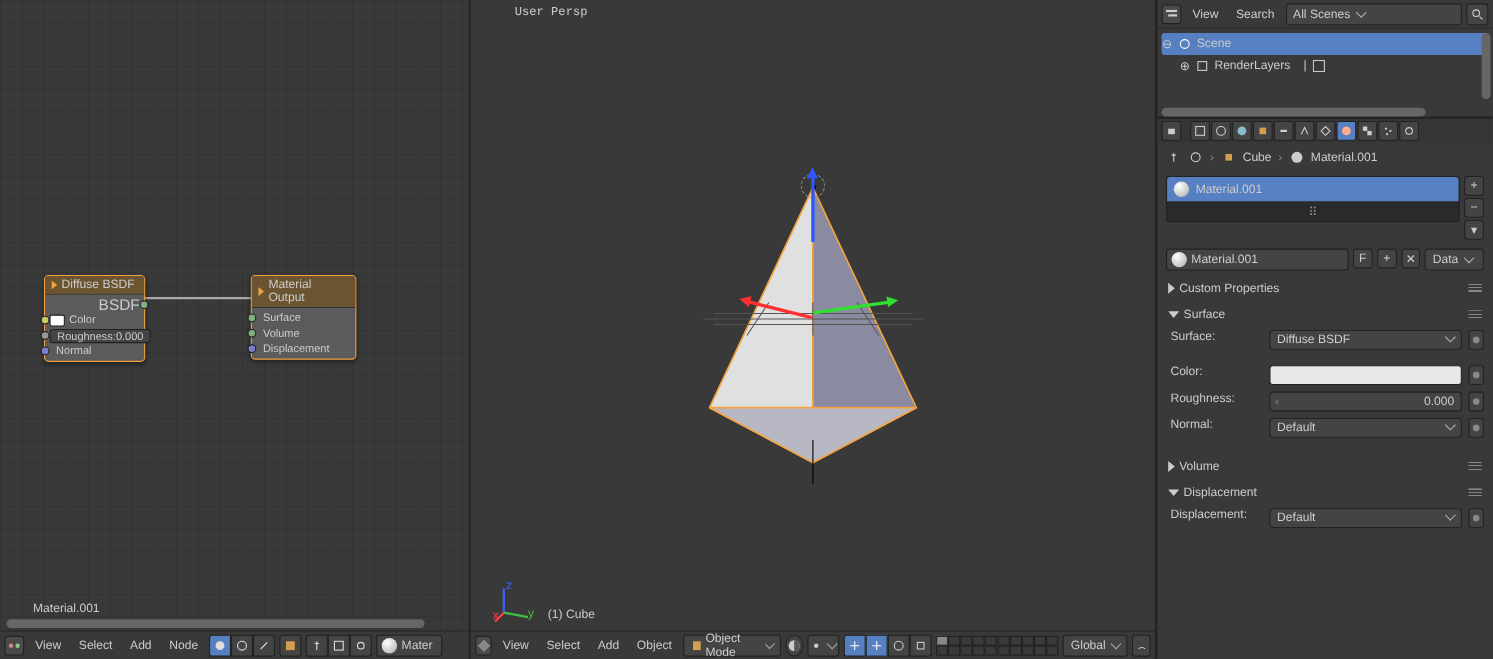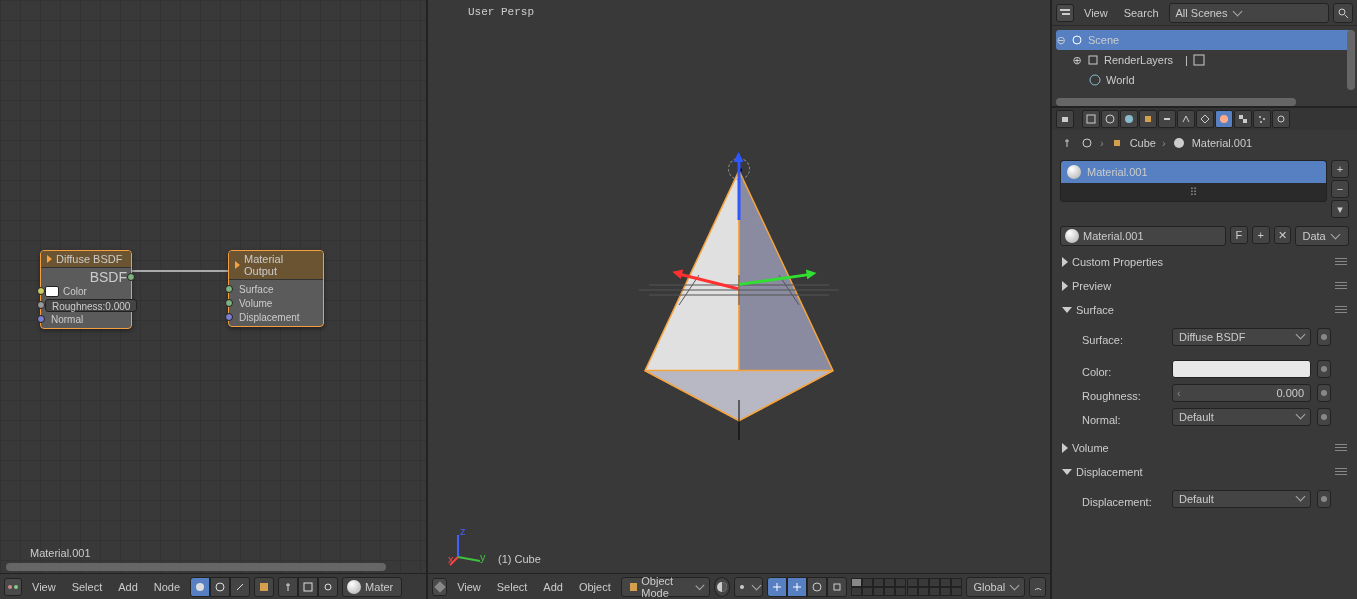--- a/index.html
+++ b/index.html
@@ -81,21 +81,21 @@
 .idfield{flex:1;display:flex;background:#444;border:1px solid #222;border-radius:3px;height:20px;align-items:center;}
 .idfield .mat-ball{width:14px;height:14px;margin:0 4px;}
 .idfield input{flex:1;background:transparent;border:none;color:#ccc;outline:none;font-size:11px;}
 .panel{margin:2px 8px;}
 .panel-h{display:flex;align-items:center;gap:4px;padding:4px 2px;cursor:pointer;text-align:center;}
 .panel-h .tri{width:0;height:0;}
 .panel-h.open .tri{border-left:5px solid transparent;border-right:5px solid transparent;border-top:6px solid #ccc;}
 .panel-h.closed .tri{border-top:5px solid transparent;border-bottom:5px solid transparent;border-left:6px solid #ccc;}
 .panel-h .grip{margin-left:auto;color:#888;width:12px;height:8px;background:repeating-linear-gradient(#888 0 1px,transparent 1px 3px);}
 .panel-b{padding:2px 0 6px 0;}
-.prop-row{display:flex;align-items:flex-end;gap:6px;height:22px;margin:2px 18px;}
+.prop-row{display:flex;align-items:flex-start;gap:6px;height:22px;margin:2px 0;}
 .prop-label{width:88px;padding-left:4px;}
 .prop-field{flex:1;background:#444;border:1px solid #222;border-radius:3px;height:18px;display:flex;align-items:center;padding:0 6px;position:relative;}
 .prop-field.dd::after{content:'';width:6px;height:6px;border-right:1px solid #aaa;border-bottom:1px solid #aaa;transform:rotate(45deg);position:absolute;right:6px;top:5px;}
 .prop-dot{width:14px;height:18px;background:#444;border:1px solid #222;border-radius:3px;display:flex;align-items:center;justify-content:center;}
 .prop-dot::before{content:'';width:6px;height:6px;border-radius:50%;background:#888;}
 .colfield{flex:1;height:18px;background:#e8e8e8;border:1px solid #222;border-radius:3px;}
 .numfield{flex:1;height:18px;background:linear-gradient(90deg,#555 0%,#555 0%,#444 0%);border:1px solid #222;border-radius:3px;display:flex;align-items:center;justify-content:flex-end;padding:0 6px;position:relative;}
 .numfield::before{content:'‹';position:absolute;left:4px;color:#888;}
 .numfield::after{content:'›';position:absolute;right:0px;color:#888;visibility:hidden;}
 </style>
@@ -381,28 +381,20 @@
             </svg>
           </span>
           <span>RenderLayers</span>
           <span style="margin-left:8px">|</span>
           <span class="ol-ic">
             <svg width="12" height="12">
               <rect x="1" y="1" width="10" height="10" fill="none" stroke="#ccc"></rect>
             </svg>
           </span>
         </div>
-      <div class="ol-row" style="padding-left:32px">
-          <span class="ol-ic">
-            <svg width="12" height="12">
-              <circle cx="6" cy="6" r="5" fill="none" stroke="#8bc"></circle>
-            </svg>
-          </span>
-          <span>World</span>
-        </div>
       <div class="ol-scroll"></div>
       <div class="ol-hscroll"></div>
     </div>
   </div>
 
   <div class="props">
     <div class="props-tabs">
       <div class="ptab">
           <svg width="10" height="10">
             <rect x="2" y="3" width="6" height="5" fill="#ccc"></rect>
@@ -521,27 +513,20 @@
       <div class="sqbtn">✕</div>
       <div class="dd" style="width:54px">
           <span>Data</span>
         </div>
     </div>
 
     <div class="panel">
         <div class="panel-h closed">
           <span class="tri"></span>
           <span>Custom Properties</span>
-          <span class="grip"></span>
-        </div>
-      </div>
-    <div class="panel">
-        <div class="panel-h closed">
-          <span class="tri"></span>
-          <span>Preview</span>
           <span class="grip"></span>
         </div>
       </div>
 
     <div class="panel">
       <div class="panel-h open">
           <span class="tri"></span>
           <span>Surface</span>
           <span class="grip"></span>
         </div>

